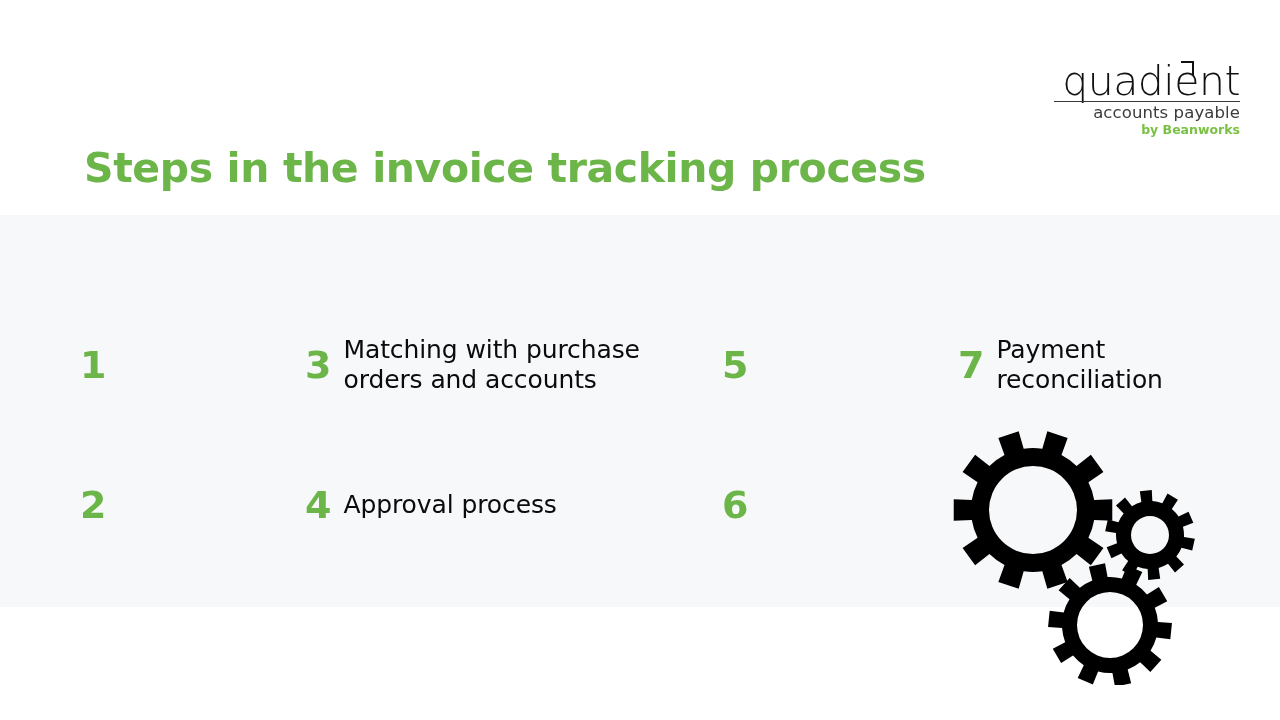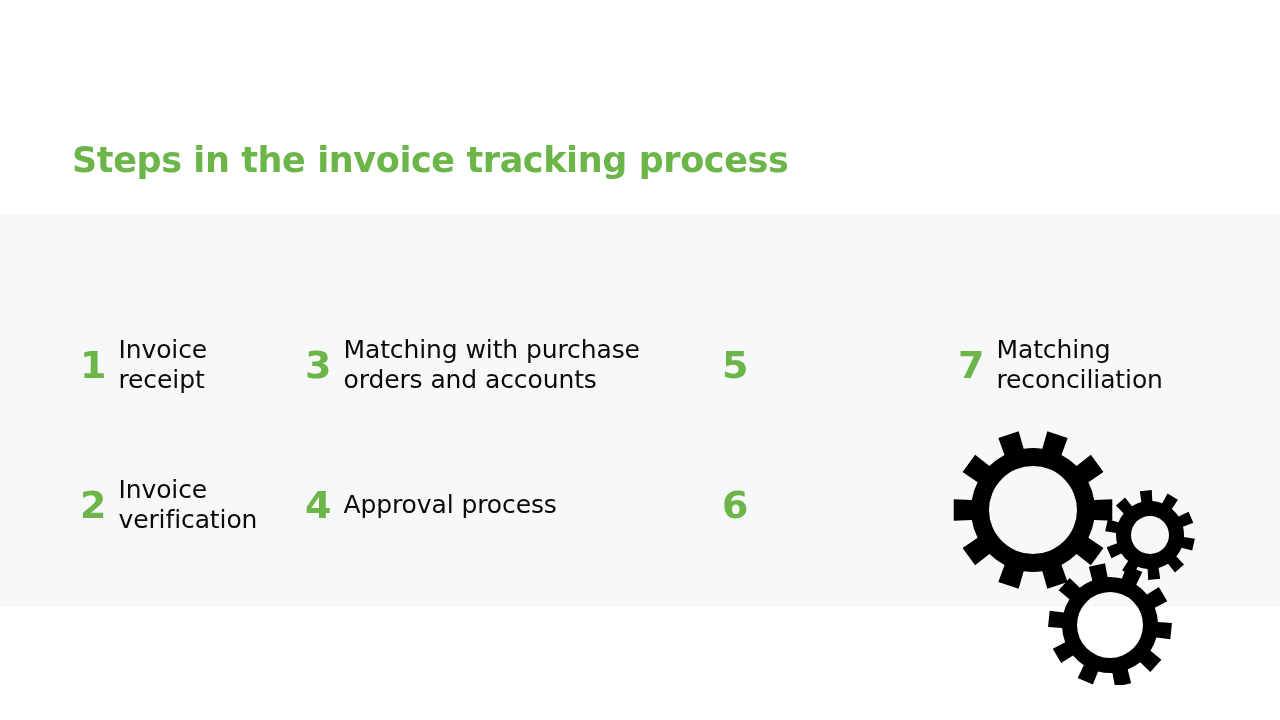--- a/index.html
+++ b/index.html
@@ -82,24 +82,24 @@
     font-weight: 700;
     color: #7ac143;
     text-align: right;
     margin-top: 2px;
     white-space: nowrap;
   }
 
   
   .title {
     position: absolute;
-    left: 72px;
+    left: 84px;
     top: 117px;
     font-family: "DejaVu Sans", sans-serif;
-    font-size: 35px;
+    font-size: 41px;
     font-weight: 700;
     letter-spacing: -0.4px;
     color: #6cb548;
     white-space: nowrap;
   }
 
   
   .panel {
     position: absolute;
     left: 0;
@@ -158,35 +158,40 @@
     height: 260px;
     pointer-events: none;
   }
   .gears svg { display: block; }
 </style>
 </head>
 <body>
 
 <div class="slide">
 
+  <div class="logo">
+    <span class="logo-wordmark">quadient</span>
+    <span class="logo-tick"></span>
+    <span class="logo-rule"></span>
+    <span class="logo-sub">accounts payable</span>
+    <span class="logo-byline">by Beanworks</span>
+  </div>
 
   <h1 class="title">Steps in the invoice tracking process</h1>
 
   <div class="panel"></div>
 
   <div class="steps">
 
     <div class="step c1 r1">
       <span class="step-num">1</span>
-      <span class="step-label">Invoice receipt</span>
     </div>
 
     <div class="step c1 r2">
       <span class="step-num">2</span>
-      <span class="step-label">Invoice verification</span>
     </div>
 
     <div class="step c2 r1">
       <span class="step-num">3</span>
       <span class="step-label">Matching with purchase orders and accounts</span>
     </div>
 
     <div class="step c2 r2">
       <span class="step-num">4</span>
       <span class="step-label">Approval process</span>
@@ -195,21 +200,21 @@
     <div class="step c3 r1">
       <span class="step-num">5</span>
     </div>
 
     <div class="step c3 r2">
       <span class="step-num">6</span>
     </div>
 
     <div class="step c4 r1">
       <span class="step-num">7</span>
-      <span class="step-label">Matching reconciliation</span>
+      <span class="step-label">Payment reconciliation</span>
     </div>
 
   </div>
 
   <div class="gears">
     <svg width="270" height="260" viewBox="0 0 270 260" xmlns="http://www.w3.org/2000/svg">
       <g id="gear-shapes" fill="#000000">
           <path d="M149.17,74.92L167.28,74.32L167.28,95.68L149.17,95.08A62,62 0 0 1 143.42,112.80L143.42,112.80L158.42,122.96L145.86,140.25L131.56,129.12A62,62 0 0 1 116.49,140.06L116.49,140.06L122.66,157.10L102.34,163.70L97.31,146.30A62,62 0 0 1 78.69,146.30L78.69,146.30L73.66,163.70L53.34,157.10L59.51,140.06A62,62 0 0 1 44.44,129.12L44.44,129.12L30.14,140.25L17.58,122.96L32.58,112.80A62,62 0 0 1 26.83,95.08L26.83,95.08L8.72,95.68L8.72,74.32L26.83,74.92A62,62 0 0 1 32.58,57.20L32.58,57.20L17.58,47.04L30.14,29.75L44.44,40.88A62,62 0 0 1 59.51,29.94L59.51,29.94L53.34,12.90L73.66,6.30L78.69,23.70A62,62 0 0 1 97.31,23.70L97.31,23.70L102.34,6.30L122.66,12.90L116.49,29.94A62,62 0 0 1 131.56,40.88L131.56,40.88L145.86,29.75L158.42,47.04L143.42,57.20A62,62 0 0 1 149.17,74.92ZM132.00,85.00A44,44 0 1 0 44.00,85.00A44,44 0 1 0 132.00,85.00Z" fill="#000000" fill-rule="evenodd"></path>
           <path d="M238.95,111.92L249.83,113.87L247.21,125.60L236.53,122.72A34,34 0 0 1 231.33,131.51L231.33,131.51L239.00,139.48L229.98,147.43L223.03,138.82A34,34 0 0 1 213.66,142.88L213.66,142.88L215.18,153.83L203.21,154.96L202.65,143.92A34,34 0 0 1 192.68,141.69L192.68,141.69L187.47,151.44L177.12,145.32L183.16,136.06A34,34 0 0 1 176.41,128.40L176.41,128.40L166.46,133.22L161.68,122.19L172.01,118.25A34,34 0 0 1 171.05,108.08L171.05,108.08L160.17,106.13L162.79,94.40L173.47,97.28A34,34 0 0 1 178.67,88.49L178.67,88.49L171.00,80.52L180.02,72.57L186.97,81.18A34,34 0 0 1 196.34,77.12L196.34,77.12L194.82,66.17L206.79,65.04L207.35,76.08A34,34 0 0 1 217.32,78.31L217.32,78.31L222.53,68.56L232.88,74.68L226.84,83.94A34,34 0 0 1 233.59,91.60L233.59,91.60L243.54,86.78L248.32,97.81L237.99,101.75A34,34 0 0 1 238.95,111.92ZM224.00,110.00A19,19 0 1 0 186.00,110.00A19,19 0 1 0 224.00,110.00Z" fill="#000000" fill-rule="evenodd"></path>
           <path d="M212.90,196.96L226.96,197.90L225.31,214.37L211.34,212.50A48,48 0 0 1 205.54,225.70L205.54,225.70L216.37,234.72L205.34,247.08L195.15,237.35A48,48 0 0 1 182.69,244.62L182.69,244.62L186.15,258.28L169.97,261.80L167.44,247.94A48,48 0 0 1 153.09,246.50L153.09,246.50L147.85,259.58L132.69,252.92L138.79,240.22A48,48 0 0 1 128.03,230.62L128.03,230.62L116.11,238.12L107.76,223.82L120.16,217.13A48,48 0 0 1 117.10,203.04L117.10,203.04L103.04,202.10L104.69,185.63L118.66,187.50A48,48 0 0 1 124.46,174.30L124.46,174.30L113.63,165.28L124.66,152.92L134.85,162.65A48,48 0 0 1 147.31,155.38L147.31,155.38L143.85,141.72L160.03,138.20L162.56,152.06A48,48 0 0 1 176.91,153.50L176.91,153.50L182.15,140.42L197.31,147.08L191.21,159.78A48,48 0 0 1 201.97,169.38L201.97,169.38L213.89,161.88L222.24,176.18L209.84,182.87A48,48 0 0 1 212.90,196.96ZM198.00,200.00A33,33 0 1 0 132.00,200.00A33,33 0 1 0 198.00,200.00Z" fill="#000000" fill-rule="evenodd"></path>

